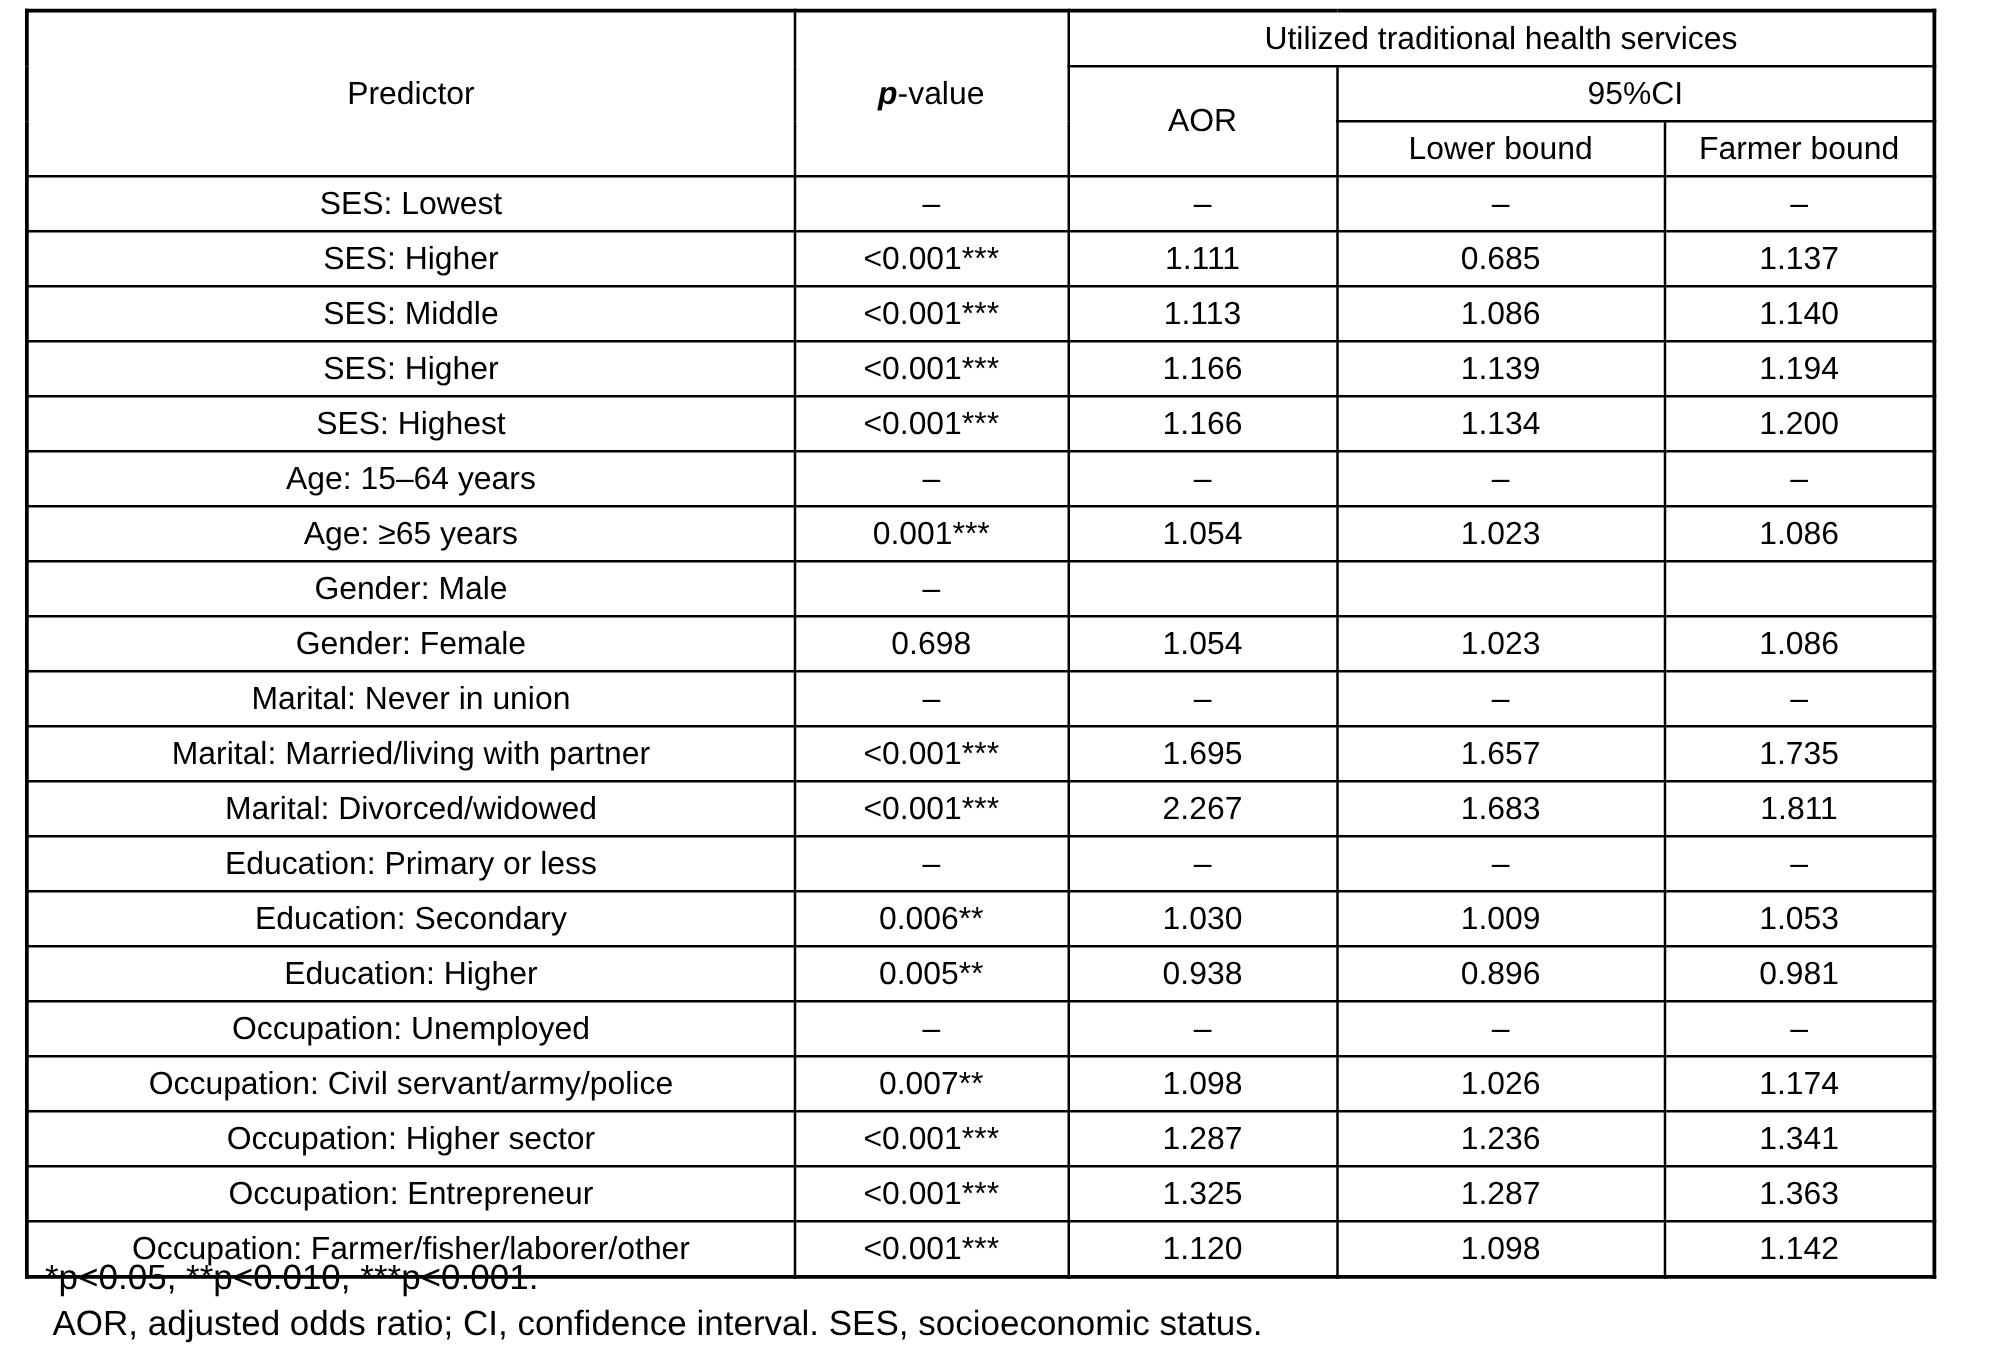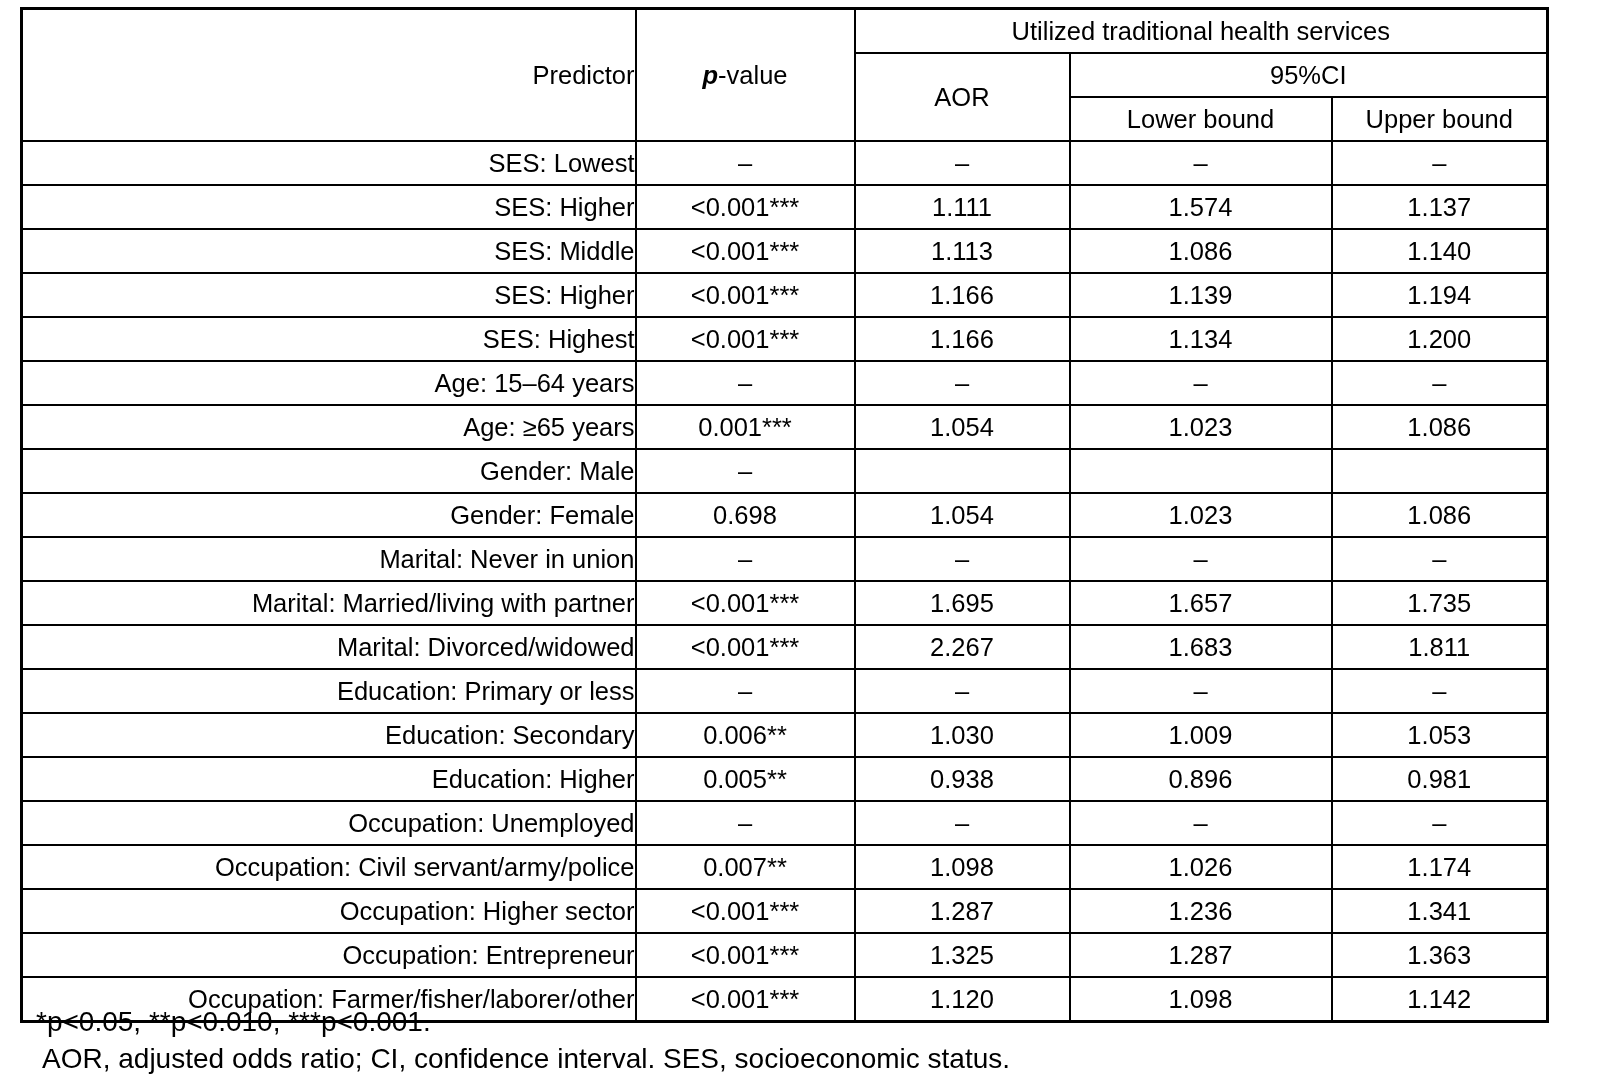--- a/index.html
+++ b/index.html
@@ -50,36 +50,36 @@
   col.c-aor   { width: 215px; }
   col.c-lower { width: 262px; }
   col.c-upper { width: 216px; }
 
   th.head {
     font-weight: bold;
     text-align: center;
   }
   th.head-left {
     font-weight: bold;
-    text-align: right;
+    text-align: center;
     padding-left: 12px;
     vertical-align: top;
     padding-top: 9px;
     margin-left: 40px;
   }
   th.head-top {
     vertical-align: top;
     padding-top: 9px;
   }
   .hdr-pvalue-i {
     font-style: italic;
     font-weight: bold;
   }
   td.pred {
-    text-align: right;
+    text-align: center;
     padding-left: 12px;
     white-space: nowrap;
   }
   td.num {
     text-align: center;
     white-space: nowrap;
   }
   .notes {
     position: absolute;
     left: 36px;
@@ -114,36 +114,36 @@
           <th class="head-left" rowspan="3">Predictor</th>
           <th class="head head-top" rowspan="3"><span class="hdr-pvalue-i">p</span><span>-value</span></th>
           <th class="head" colspan="3">Utilized traditional health services</th>
         </tr>
         <tr>
           <th class="head head-top" rowspan="2">AOR</th>
           <th class="head" colspan="2">95%CI</th>
         </tr>
         <tr>
           <th class="head">Lower bound</th>
-          <th class="head">Upper bound</th>
+          <th class="head">Farmer bound</th>
         </tr>
       </thead>
       <tbody>
           <tr>
             <td class="pred">SES: Lowest</td>
             <td class="num">–</td>
             <td class="num">–</td>
             <td class="num">–</td>
             <td class="num">–</td>
           </tr>
           <tr>
             <td class="pred">SES: Higher</td>
             <td class="num">&lt;0.001***</td>
             <td class="num">1.111</td>
-            <td class="num">1.574</td>
+            <td class="num">0.685</td>
             <td class="num">1.137</td>
           </tr>
           <tr>
             <td class="pred">SES: Middle</td>
             <td class="num">&lt;0.001***</td>
             <td class="num">1.113</td>
             <td class="num">1.086</td>
             <td class="num">1.140</td>
           </tr>
           <tr>

